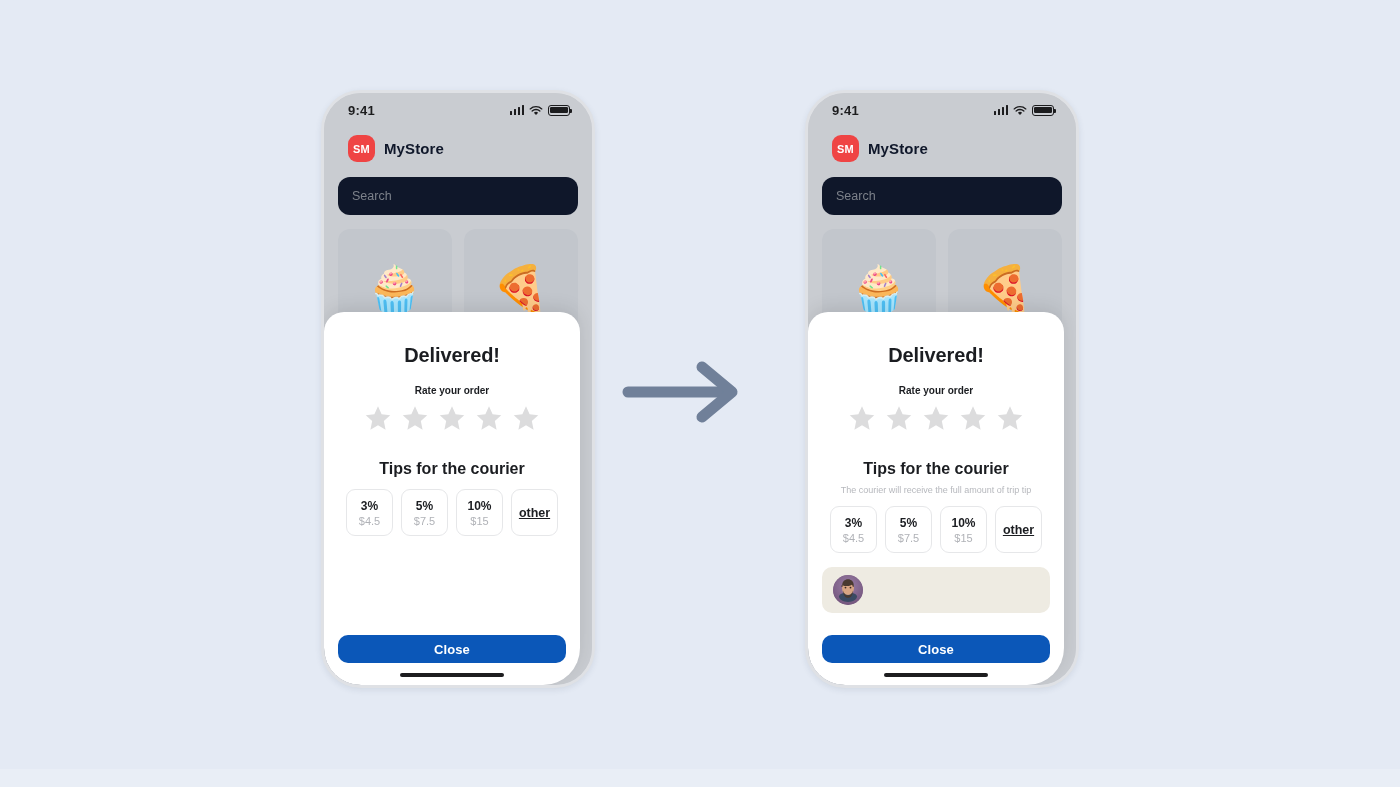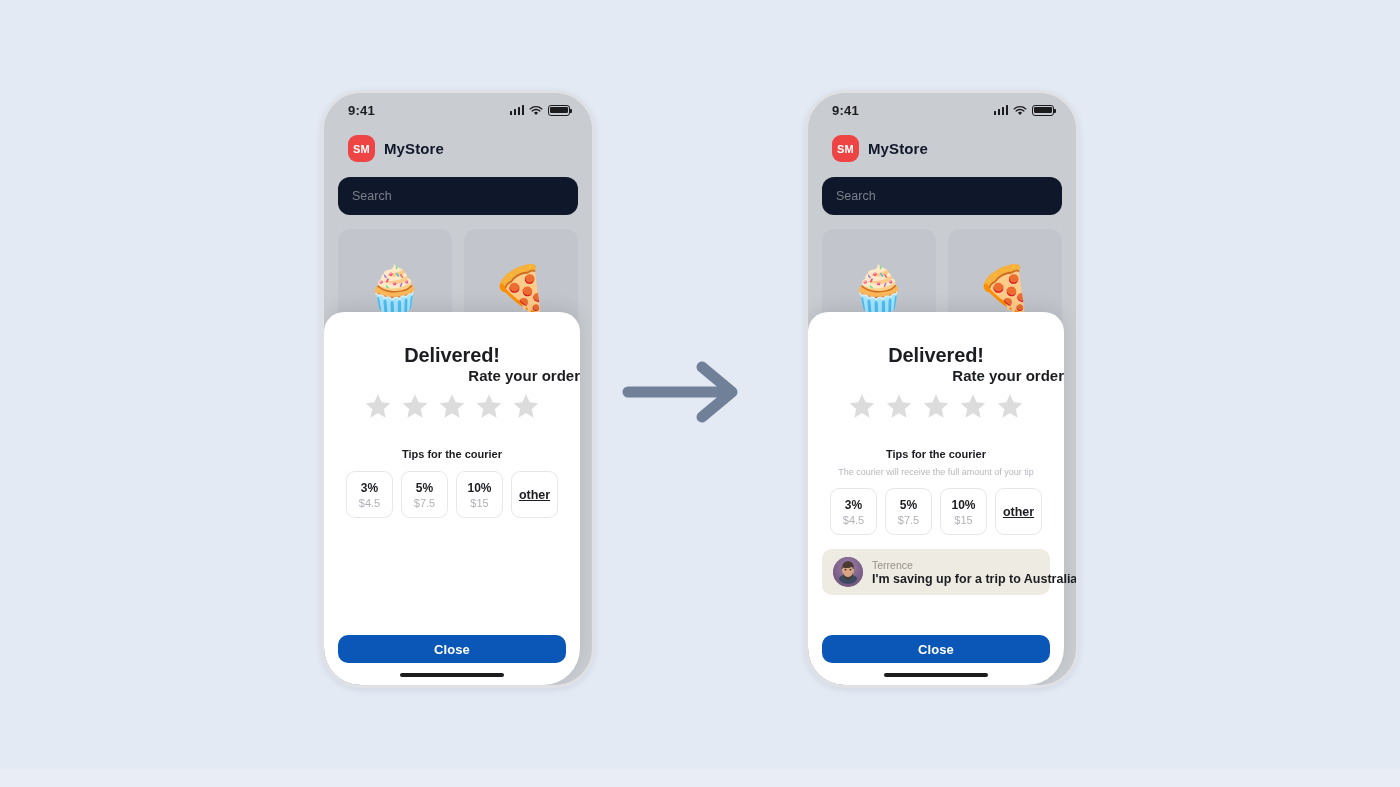--- a/index.html
+++ b/index.html
@@ -198,42 +198,43 @@
 
   .sheet-title {
     text-align: center;
     font-size: 20px;
     font-weight: bold;
     color: #1b1d21;
     margin-top: 32px;
     letter-spacing: -0.1px;
   }
   .sheet-subtitle {
-    text-align: right;
-    font-size: 15px;
+    text-align: center;
+    font-size: 10px;
     font-weight: bold;
     color: #1b1d21;
+    margin-top: 18px;
   }
 
   .stars {
     display: flex;
     justify-content: center;
     gap: 9px;
     margin-top: 8px;
   }
   .star {
     width: 28px;
     height: 28px;
     display: block;
     cursor: pointer;
   }
 
   .tips-label {
     text-align: center;
-    font-size: 11px;
+    font-size: 16px;
     font-weight: bold;
     color: #1b1d21;
     margin-top: 28px;
   }
   .tips-note {
     text-align: center;
     font-size: 9px;
     color: #b6b8bd;
     margin-top: 7px;
   }
@@ -506,21 +507,21 @@
             </svg>
           <svg class="star" viewBox="0 0 24 24">
               <polygon points="12,2 15.1,8.8 22.5,9.6 17,14.6 18.5,22 12,18.3 5.5,22 7,14.6 1.5,9.6 8.9,8.8" fill="#dcdcdd"></polygon>
             </svg>
           <svg class="star" viewBox="0 0 24 24">
               <polygon points="12,2 15.1,8.8 22.5,9.6 17,14.6 18.5,22 12,18.3 5.5,22 7,14.6 1.5,9.6 8.9,8.8" fill="#dcdcdd"></polygon>
             </svg>
         </div>
 
         <div class="tips-label">Tips for the courier</div>
-        <div class="tips-note">The courier will receive the full amount of your tip</div>
+        <div class="tips-note">The courier will receive the full amount of trip tip</div>
 
         <div class="tip-row">
           <div class="tip-btn">
             <span class="tip-pct">3%</span>
             <span class="tip-amt">$4.5</span>
           </div>
           <div class="tip-btn">
             <span class="tip-pct">5%</span>
             <span class="tip-amt">$7.5</span>
           </div>
@@ -544,24 +545,20 @@
               </defs>
               <circle cx="15" cy="15" r="15" fill="url(#avbg)"></circle>
               <path d="M15 27c-5 0-9-2.6-9-5.4 0-2.3 3.6-3.8 9-3.8s9 1.5 9 3.8C24 24.4 20 27 15 27z" fill="#3b4a63"></path>
               <ellipse cx="15" cy="13" rx="6" ry="7" fill="#d9a583"></ellipse>
               <path d="M9.2 10.5c0-4 2.6-6.2 5.8-6.2s5.8 2.2 5.8 6.2c0 .9-.3 1.6-.6 1.6-.5 0-.4-1.6-1.3-2.4-1 .9-3 1.4-5.1 1.4-1.6 0-3.1-.3-3.9-.9-.5.6-.4 1.9-.8 1.9-.3 0-.9-.7-.9-1.6z" fill="#4a3a30"></path>
               <path d="M10.3 15.6c.3 3 2.3 5 4.7 5s4.4-2 4.7-5c.2 2.2-.3 4.3-1.4 5.6-.9 1-2 1.5-3.3 1.5s-2.4-.5-3.3-1.5c-1.1-1.3-1.6-3.4-1.4-5.6z" fill="#4a3a30"></path>
               <circle cx="12.5" cy="12.6" r="0.9" fill="#3a2b22"></circle>
               <circle cx="17.5" cy="12.6" r="0.9" fill="#3a2b22"></circle>
             </svg>
           </div>
-          <div class="courier-text">
-            <span class="courier-name">Terrence</span>
-            <span class="courier-msg">I'm saving up for a trip to Australia</span>
-          </div>
         </div>
 
         <div class="sheet-footer">
           <button class="close-btn">Close</button>
         </div>
         <div class="home-indicator"></div>
       </div>
 
     </div>
   </div>

